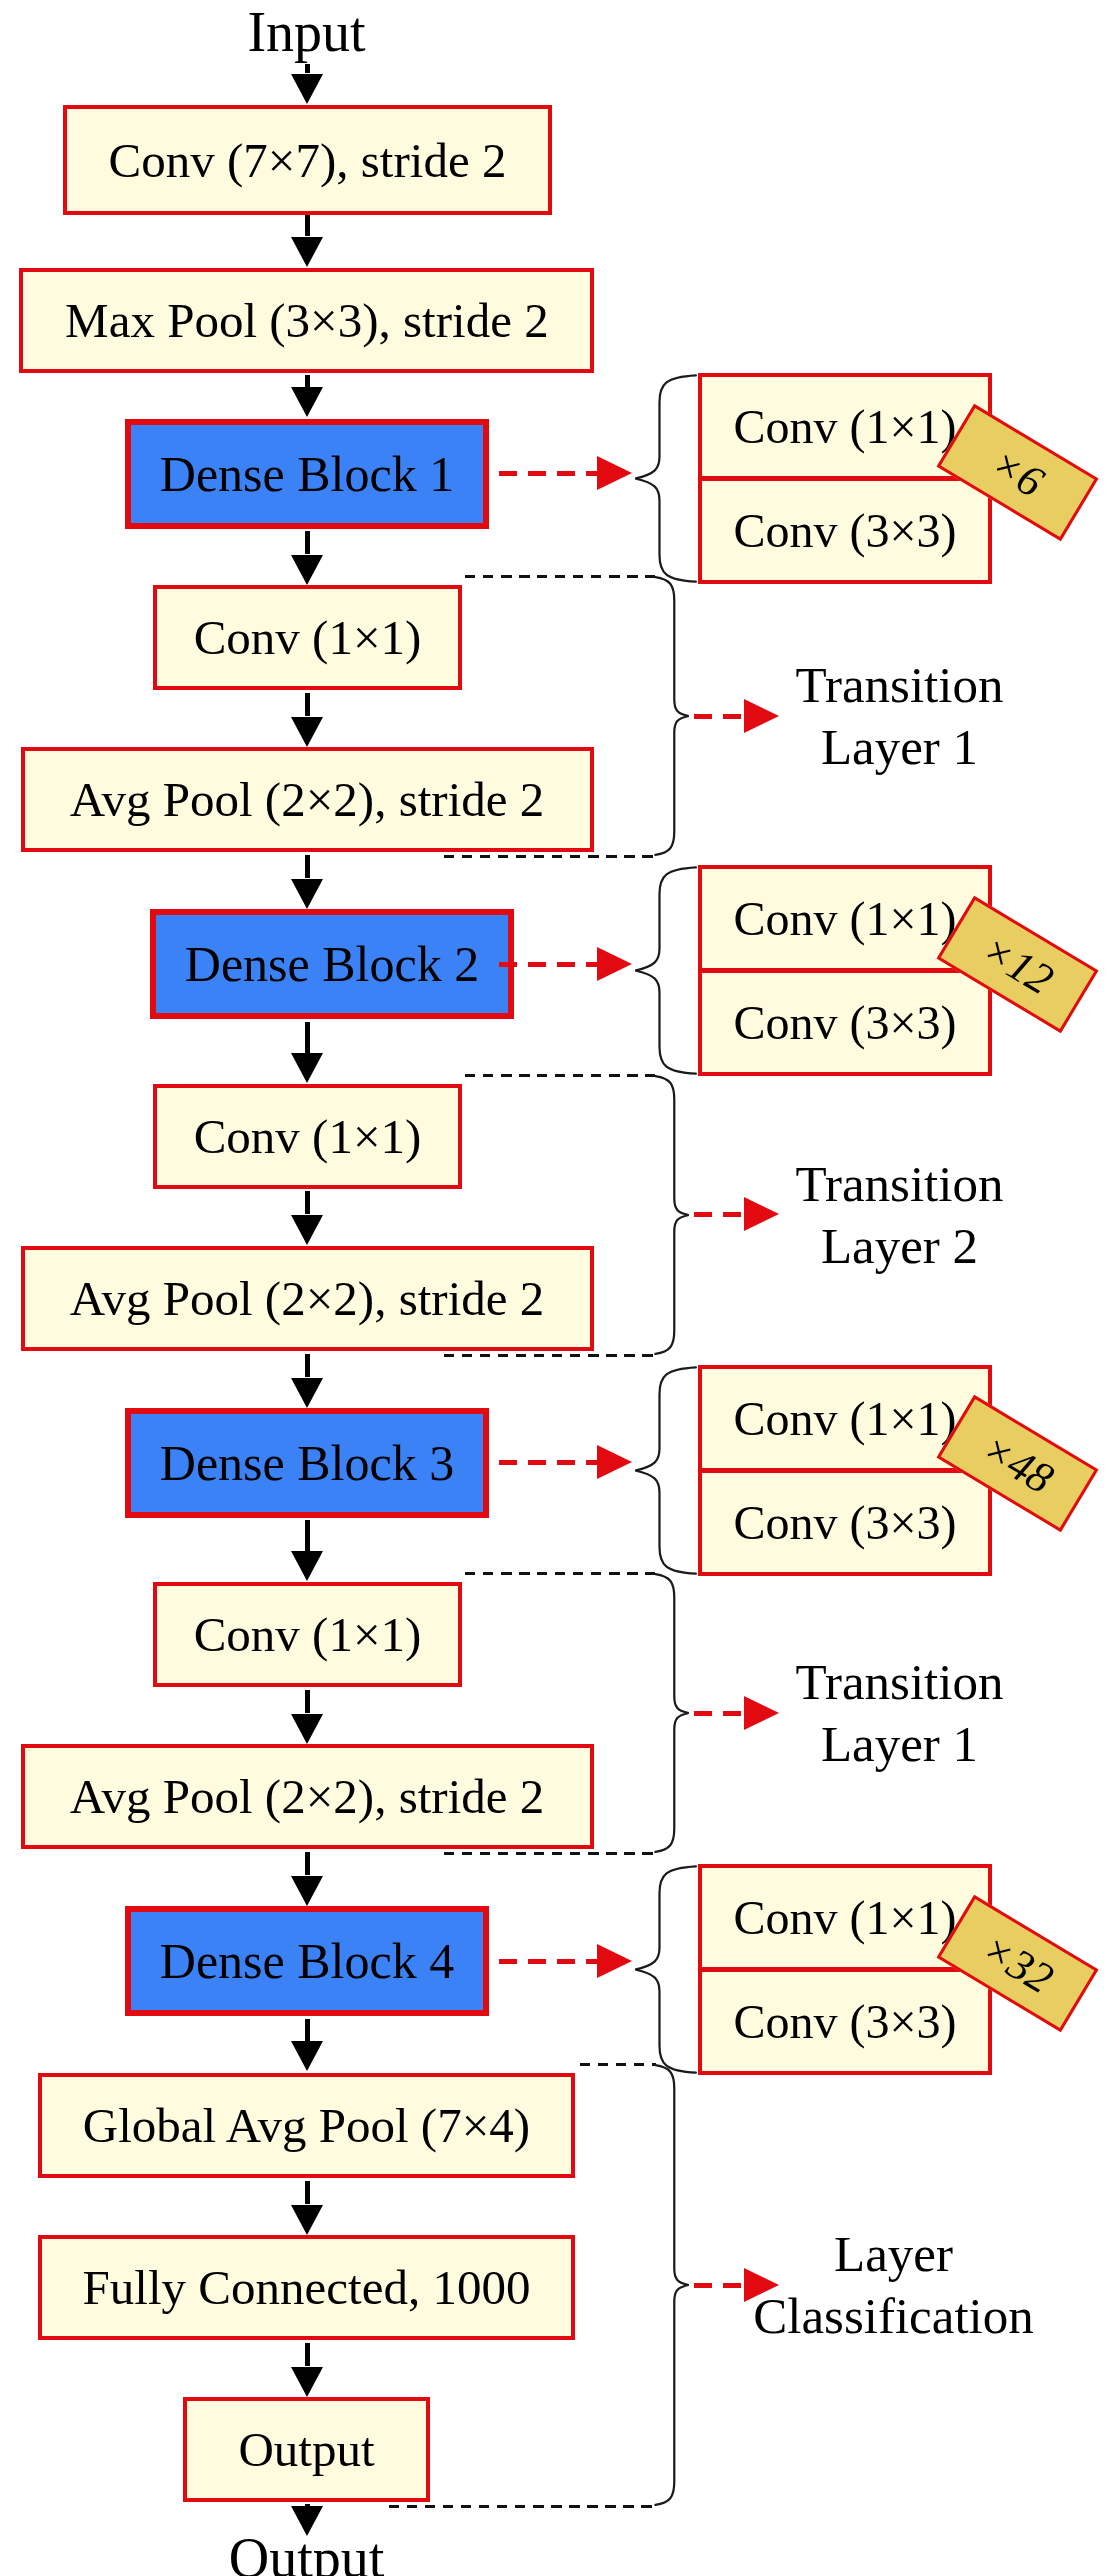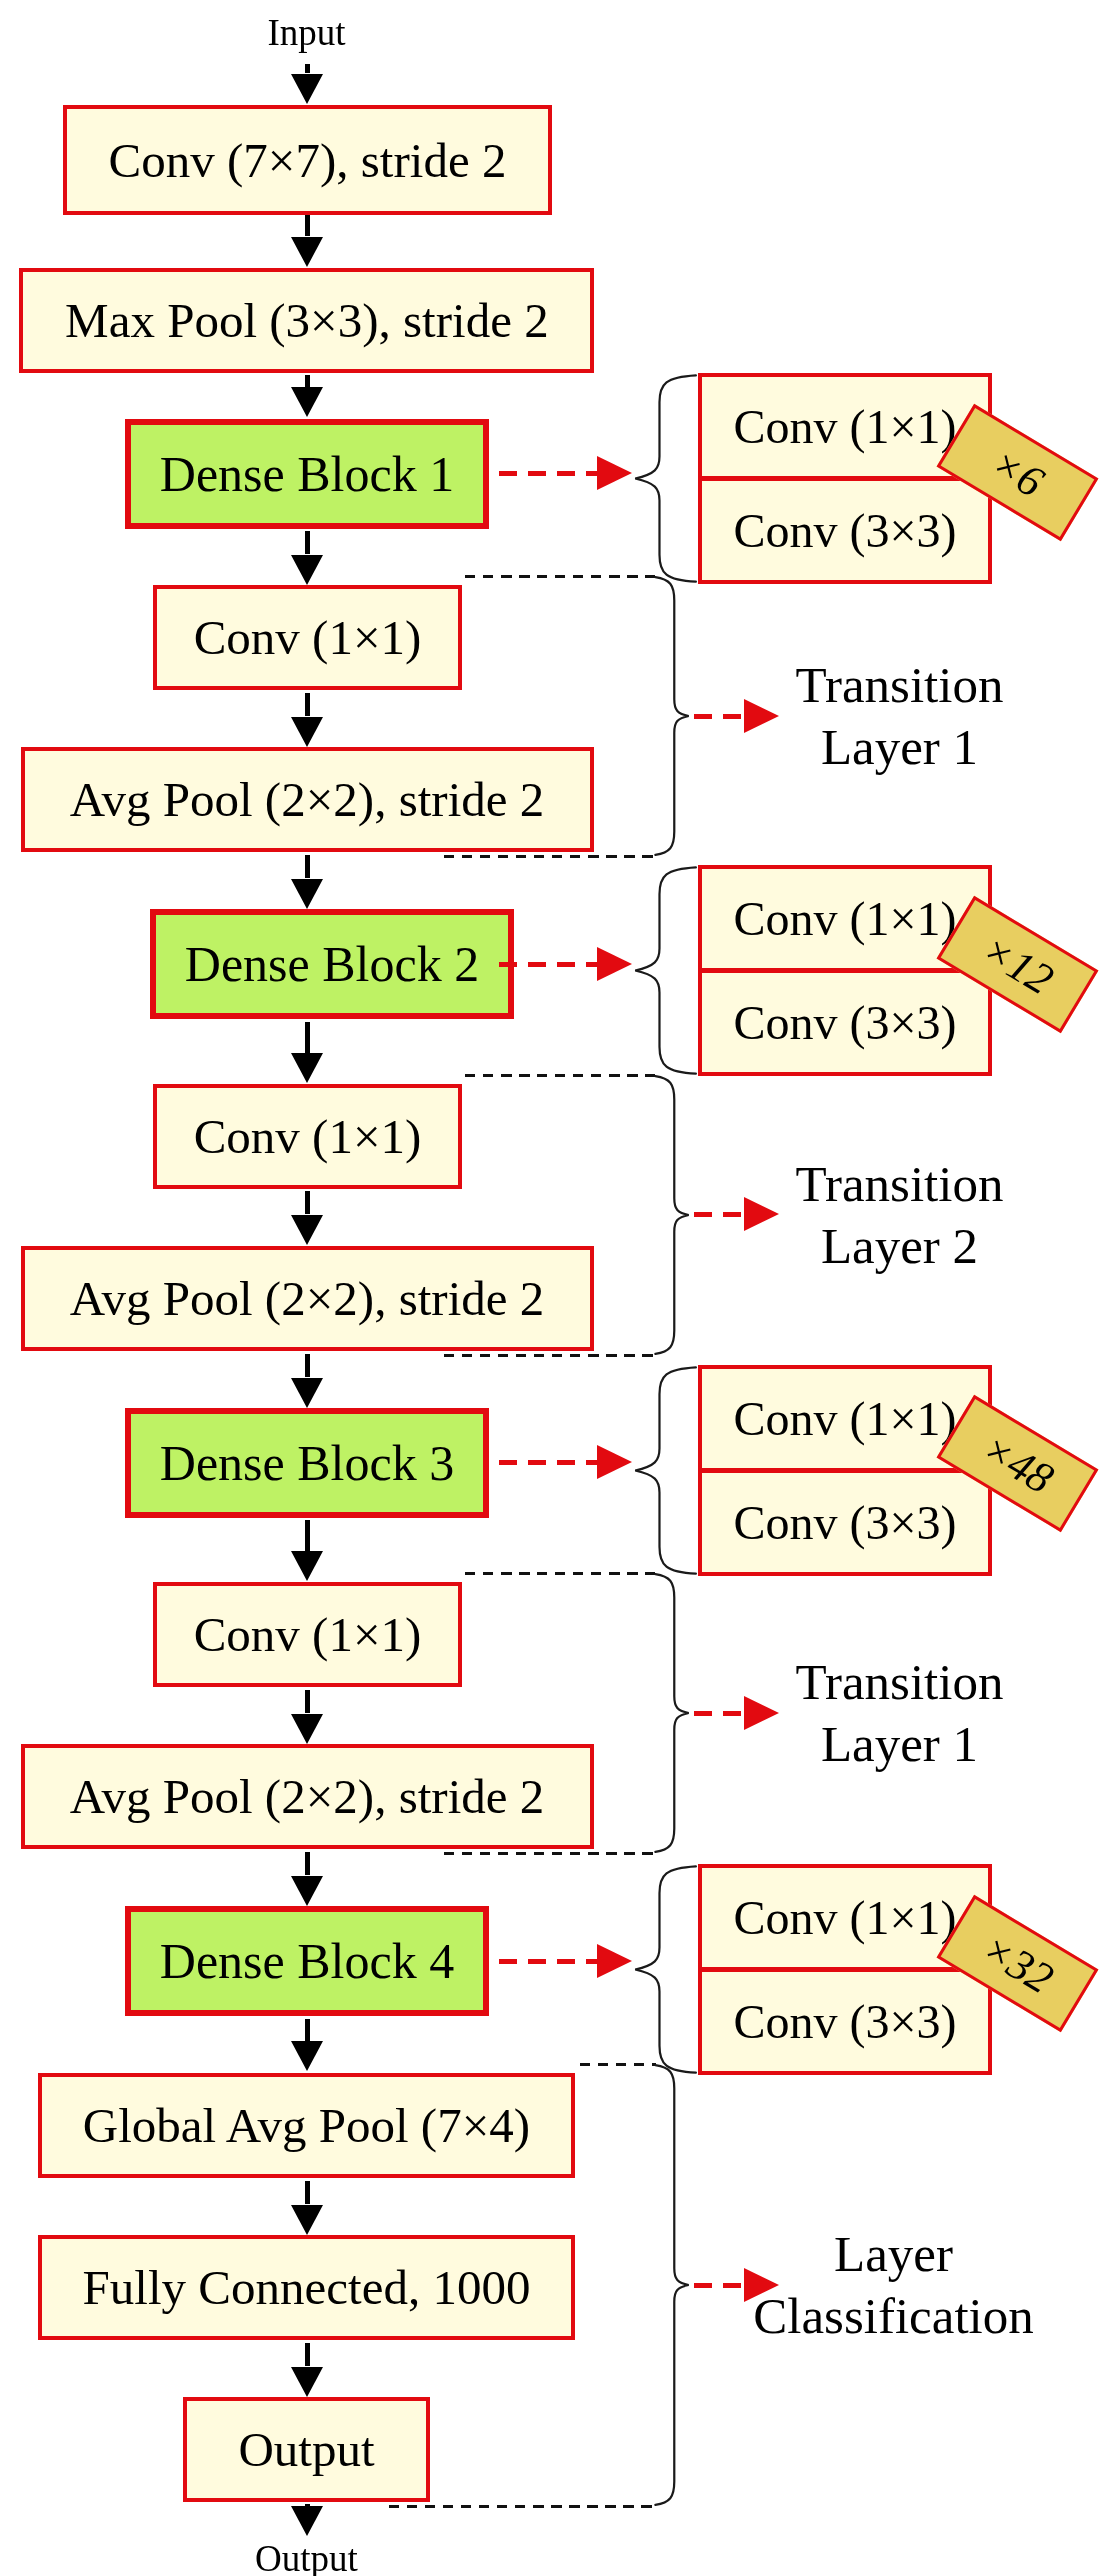--- a/index.html
+++ b/index.html
@@ -16,30 +16,30 @@
     position:absolute;
     background:#FFFBDE;
     border:4.4px solid #E20A10;
     display:flex;align-items:center;justify-content:center;
     font-size:49px;
     white-space:nowrap;
     box-sizing:border-box;
     text-align:center;
   }
   .dense{
-    background:#bef264;
+    background:#3b82f6;
     border-width:6.1px;
     font-size:50px;
   }
   
   .endpoint{
     position:absolute;
     width:333px;height:58px;
     display:flex;align-items:center;justify-content:center;
-    font-size:37px;
+    font-size:56px;
     text-align:right;
   }
   
   .av{position:absolute;width:5px;background:#000;}
   .av::after{
     content:"";position:absolute;
     left:-14.4px;bottom:-30.5px;
     border-left:16.7px solid transparent;
     border-right:16.7px solid transparent;
     border-top:30.5px solid #000;

